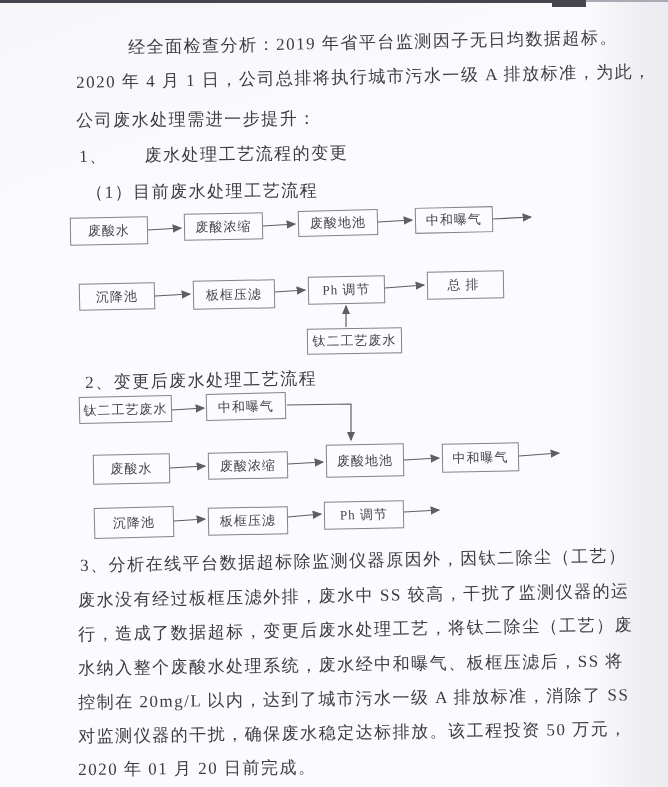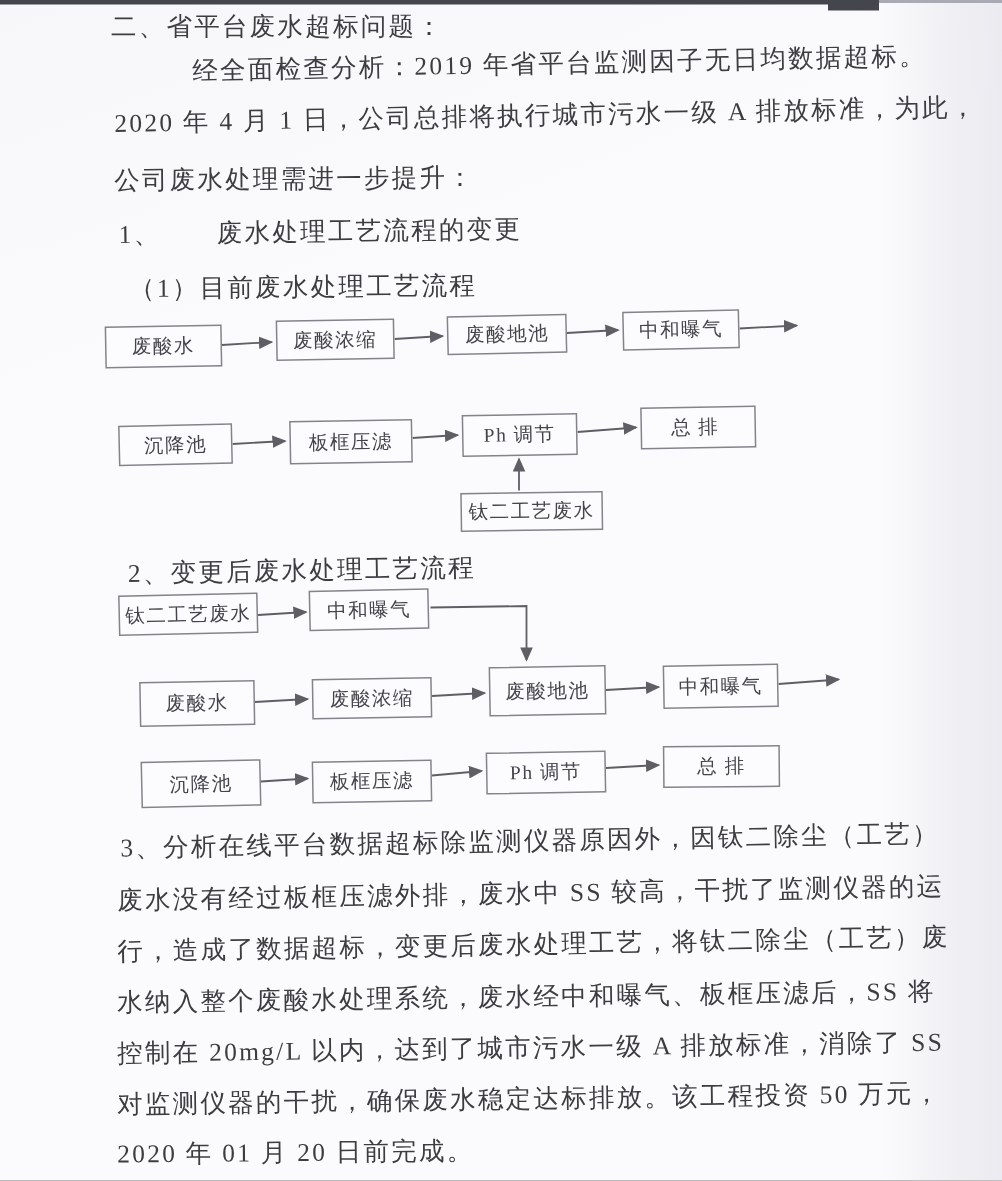--- a/index.html
+++ b/index.html
@@ -40,21 +40,20 @@
 </style>
 </head>
 <body>
 
 <div class="page">
 
   <div class="edge-strip" style="left:0;top:0;width:586px;height:3px;"></div>
   <div class="edge-strip" style="left:552px;top:0;width:34px;height:7px;"></div>
   <div class="edge-strip light" style="left:586px;top:0;width:82px;height:2px;"></div>
 
-  <div class="line" style="left:74px;top:6px;">二、省平台废水超标问题：</div>
   <div class="line" style="left:128px;top:36px;transform:rotate(-1.2deg);">经全面检查分析：2019 年省平台监测因子无日均数据超标。</div>
   <div class="line" style="left:76px;top:71px;transform:rotate(-1.1deg);">2020 年 4 月 1 日，公司总排将执行城市污水一级 A 排放标准，为此，</div>
   <div class="line" style="left:76px;top:109px;transform:rotate(-0.5deg);">公司废水处理需进一步提升：</div>
   <div class="line" style="left:79px;top:145px;transform:rotate(-0.8deg);">1、　　废水处理工艺流程的变更</div>
   <div class="line" style="left:86px;top:181px;transform:rotate(-0.5deg);">（1）目前废水处理工艺流程</div>
 
   <svg class="connectors" width="668" height="787">
     <defs>
       <marker id="ah" markerWidth="9" markerHeight="8" refX="7" refY="3.5" orient="auto">
         <path d="M0,0 L8,3.5 L0,7 Z" fill="#5e5e64"></path>
@@ -105,21 +104,20 @@
   <div class="flowbox" style="left:206px;top:393px;width:80px;height:27px;transform:rotate(-1.3deg);">中和曝气</div>
 
   <div class="flowbox" style="left:93px;top:454px;width:77px;height:30px;transform:rotate(-1deg);">废酸水</div>
   <div class="flowbox" style="left:208px;top:452px;width:80px;height:27px;transform:rotate(-1deg);">废酸浓缩</div>
   <div class="flowbox" style="left:326px;top:444px;width:78px;height:33px;transform:rotate(-1deg);">废酸地池</div>
   <div class="flowbox" style="left:442px;top:443px;width:77px;height:29px;transform:rotate(-1deg);">中和曝气</div>
 
   <div class="flowbox" style="left:94px;top:507px;width:80px;height:31px;transform:rotate(-1.3deg);">沉降池</div>
   <div class="flowbox" style="left:208px;top:507px;width:80px;height:28px;transform:rotate(-1deg);">板框压滤</div>
   <div class="flowbox" style="left:324px;top:501px;width:80px;height:28px;transform:rotate(-1deg);">Ph 调节</div>
-  <div class="flowbox" style="left:442px;top:497px;width:78px;height:28px;transform:rotate(-0.5deg);">总 排</div>
 
   <div class="line" style="left:80px;top:554px;transform:rotate(-1deg);">3、分析在线平台数据超标除监测仪器原因外，因钛二除尘（工艺）</div>
   <div class="line" style="left:78px;top:589px;transform:rotate(-1deg);">废水没有经过板框压滤外排，废水中 SS 较高，干扰了监测仪器的运</div>
   <div class="line" style="left:78px;top:623px;transform:rotate(-1deg);">行，造成了数据超标，变更后废水处理工艺，将钛二除尘（工艺）废</div>
   <div class="line" style="left:78px;top:657px;transform:rotate(-0.8deg);">水纳入整个废酸水处理系统，废水经中和曝气、板框压滤后，SS 将</div>
   <div class="line" style="left:78px;top:691px;transform:rotate(-0.8deg);">控制在 20mg/L 以内，达到了城市污水一级 A 排放标准，消除了 SS</div>
   <div class="line" style="left:78px;top:725px;transform:rotate(-0.8deg);">对监测仪器的干扰，确保废水稳定达标排放。该工程投资 50 万元，</div>
   <div class="line" style="left:78px;top:758px;transform:rotate(-0.5deg);">2020 年 01 月 20 日前完成。</div>
 
 </div>

